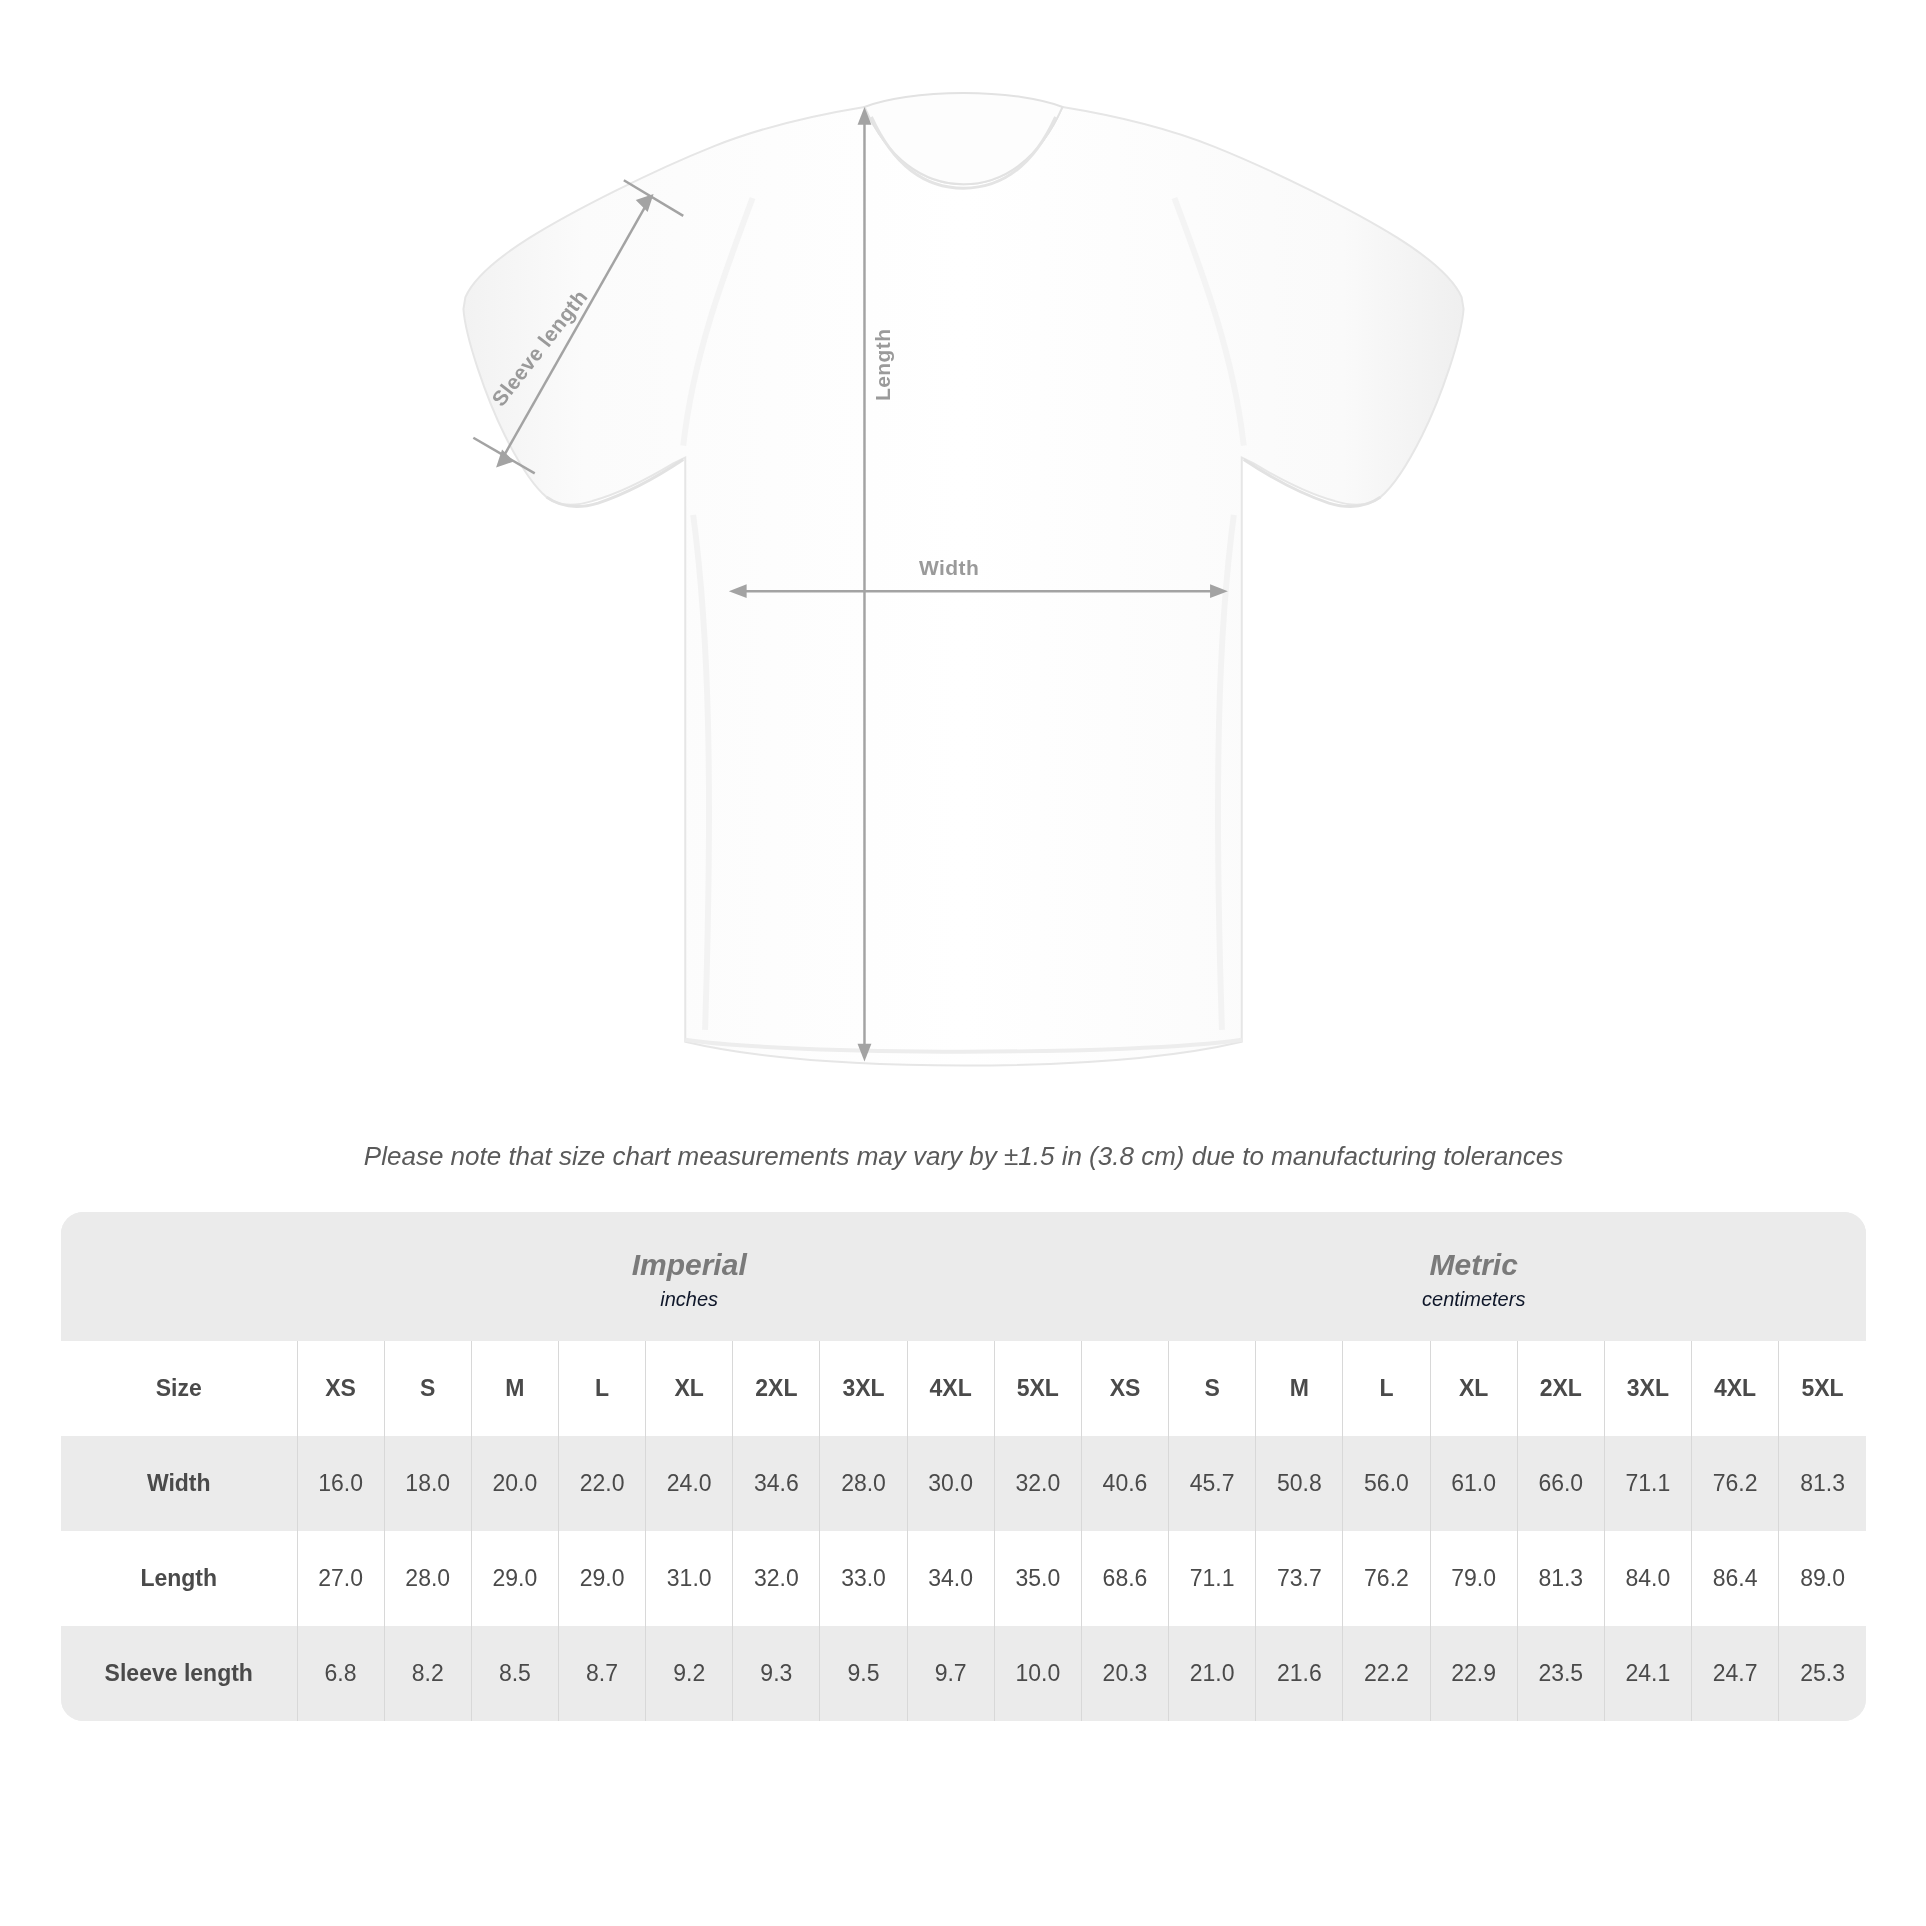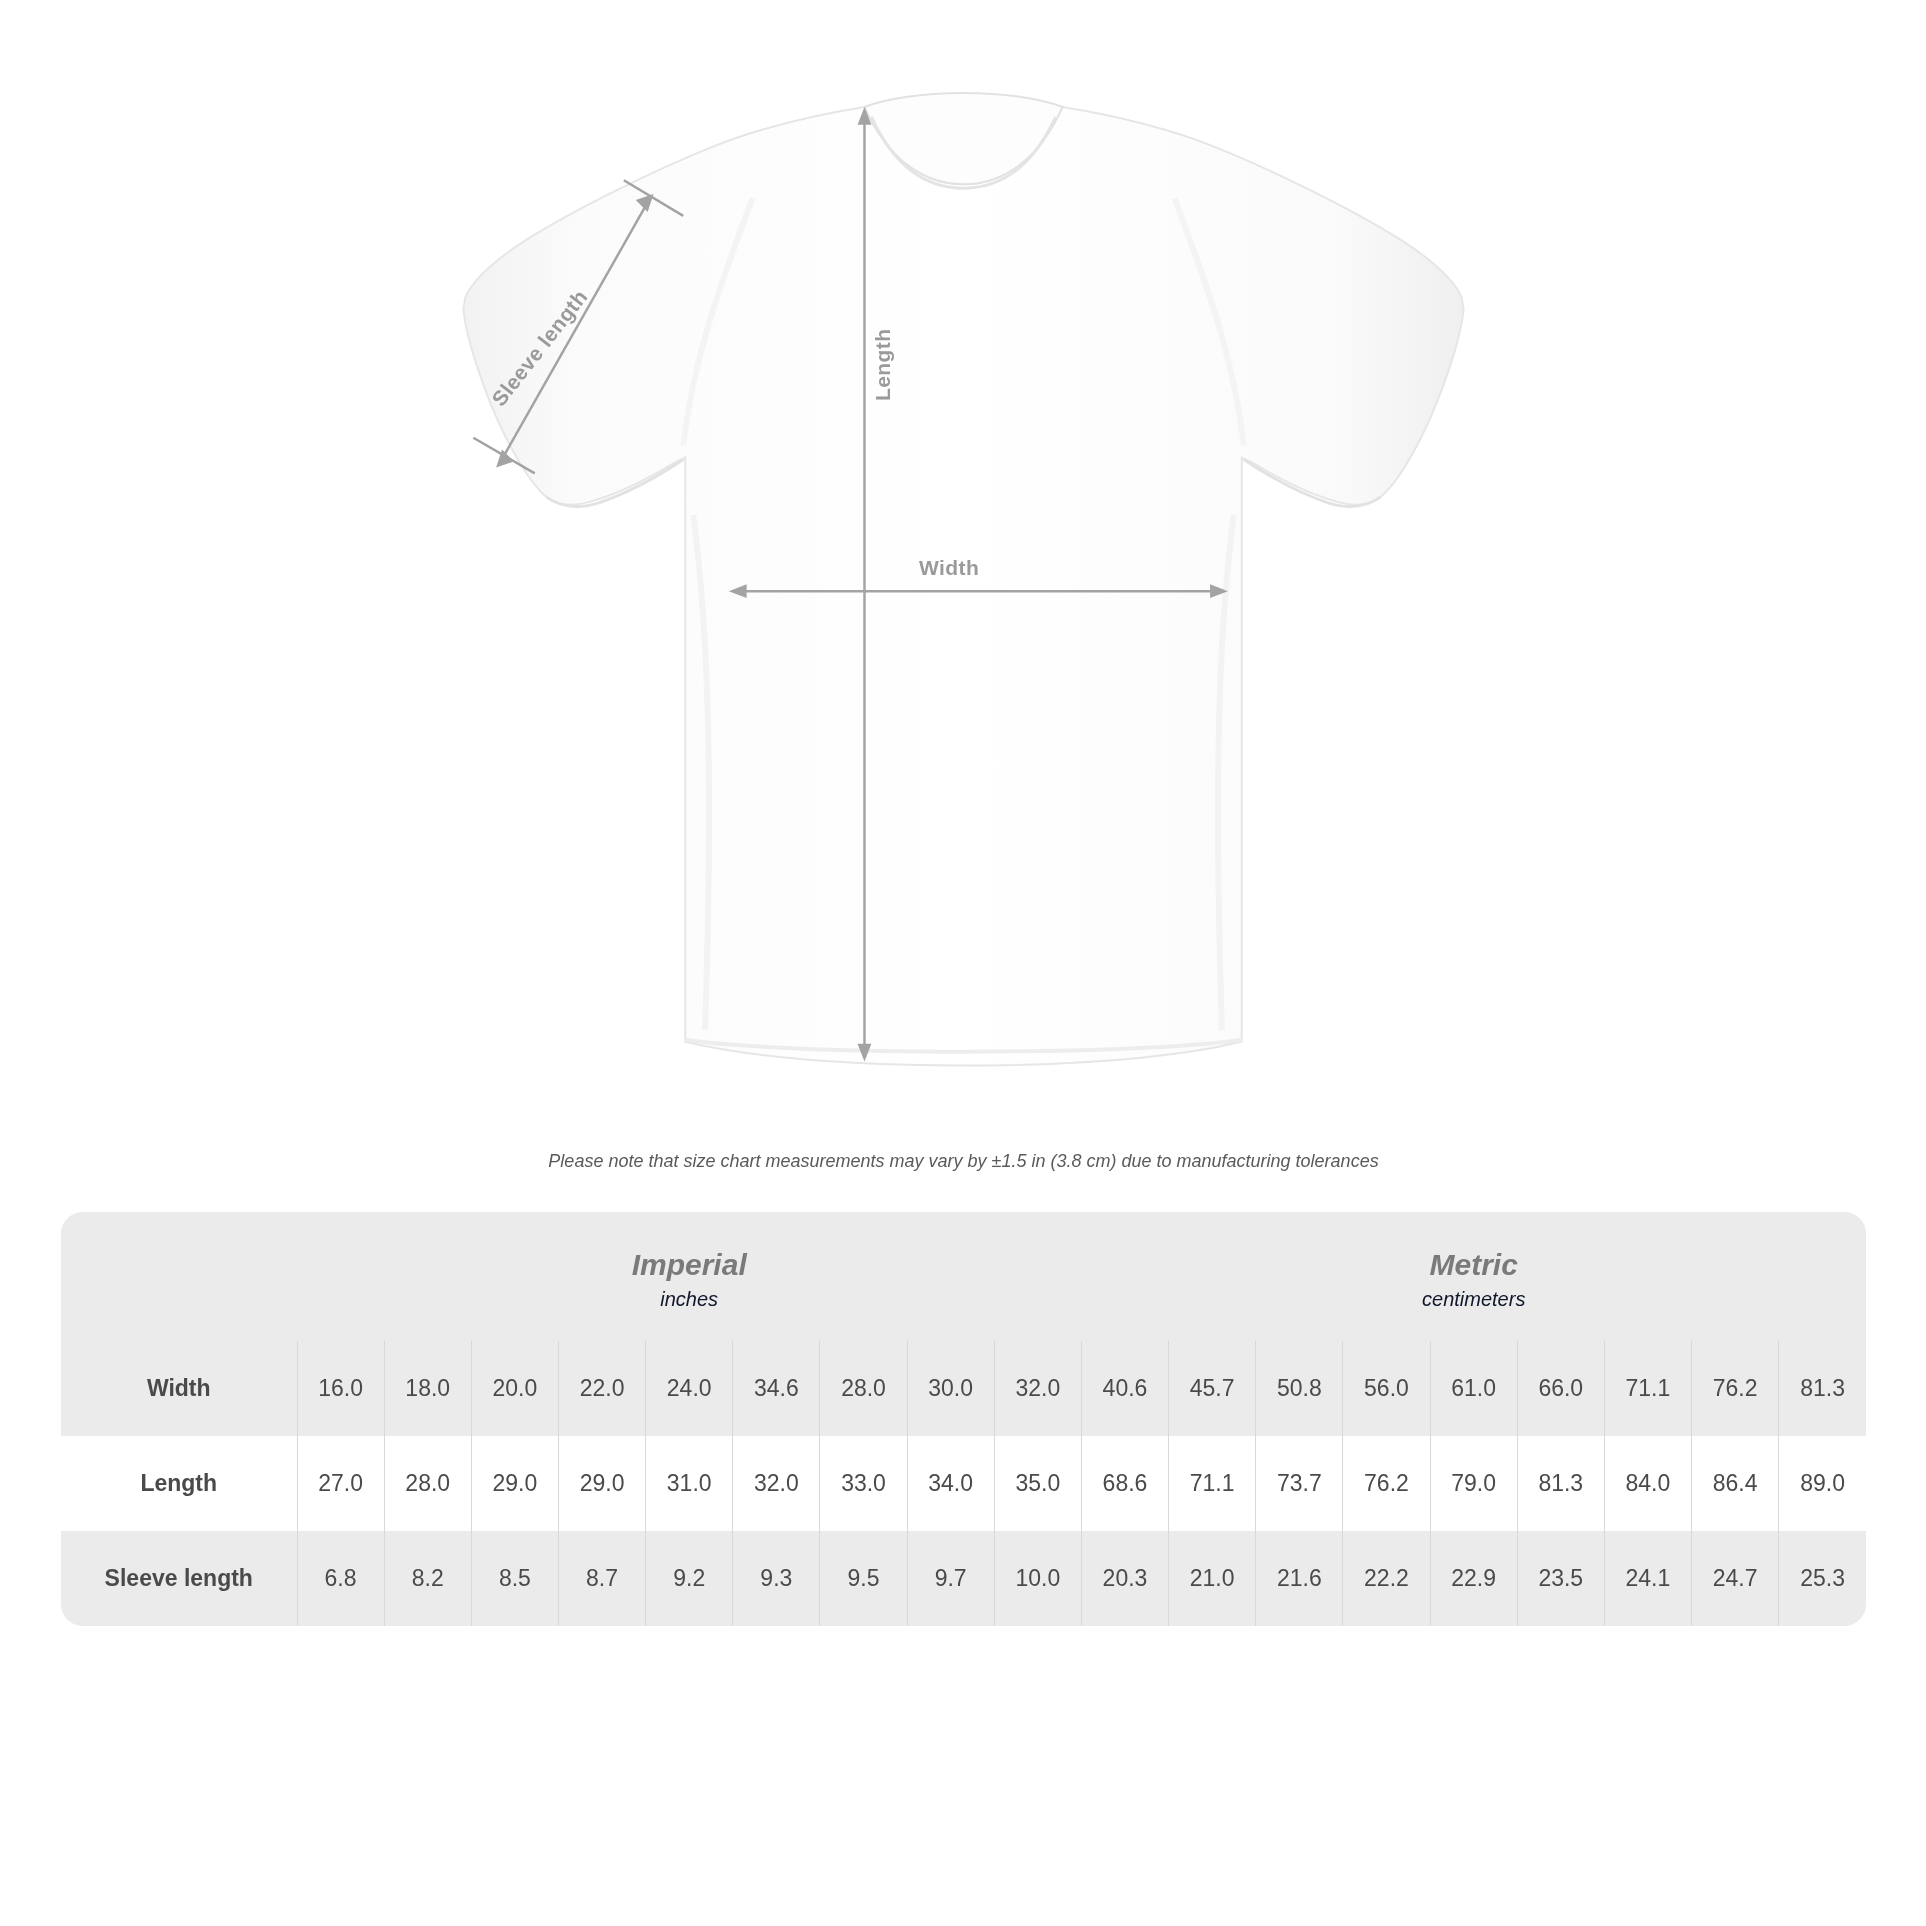--- a/index.html
+++ b/index.html
@@ -62,24 +62,24 @@
     margin-top: 10px;
   }
   .chart-title {
     font-size: 40px;
     font-weight: bold;
     color: #1f1f1f;
     margin: 0;
     letter-spacing: -0.3px;
   }
   .chart-note {
-    font-size: 18px;
+    font-size: 26px;
     font-style: italic;
     color: #5a5a5a;
-    margin-top: 32px;
+    margin-top: 22px;
   }
 
   
   .table-wrap {
     margin: 40px 61px 0 61px;
     border-radius: 22px;
     overflow: hidden;
     background: #ebebeb;
   }
   table.size-table {
@@ -254,20 +254,41 @@
           <td class="unit-header-cell" colspan="9">
             <div class="unit-name">Imperial</div>
             <div class="unit-sub">inches</div>
           </td>
           <td class="unit-header-cell" colspan="9">
             <div class="unit-name">Metric</div>
             <div class="unit-sub">centimeters</div>
           </td>
         </tr>
 
+        <tr class="hdr-row row-sep">
+          <td class="row-head">Size</td>
+          <td class="cell-divider">XS</td>
+          <td class="cell-divider">S</td>
+          <td class="cell-divider">M</td>
+          <td class="cell-divider">L</td>
+          <td class="cell-divider">XL</td>
+          <td class="cell-divider">2XL</td>
+          <td class="cell-divider">3XL</td>
+          <td class="cell-divider">4XL</td>
+          <td class="cell-divider">5XL</td>
+          <td class="cell-divider">XS</td>
+          <td class="cell-divider">S</td>
+          <td class="cell-divider">M</td>
+          <td class="cell-divider">L</td>
+          <td class="cell-divider">XL</td>
+          <td class="cell-divider">2XL</td>
+          <td class="cell-divider">3XL</td>
+          <td class="cell-divider">4XL</td>
+          <td class="cell-divider">5XL</td>
+        </tr>
 
         <tr class="data-row row-shade row-sep">
           <td class="row-head">Width</td>
           <td class="cell-divider">16.0</td>
           <td class="cell-divider">18.0</td>
           <td class="cell-divider">20.0</td>
           <td class="cell-divider">22.0</td>
           <td class="cell-divider">24.0</td>
           <td class="cell-divider">34.6</td>
           <td class="cell-divider">28.0</td>

